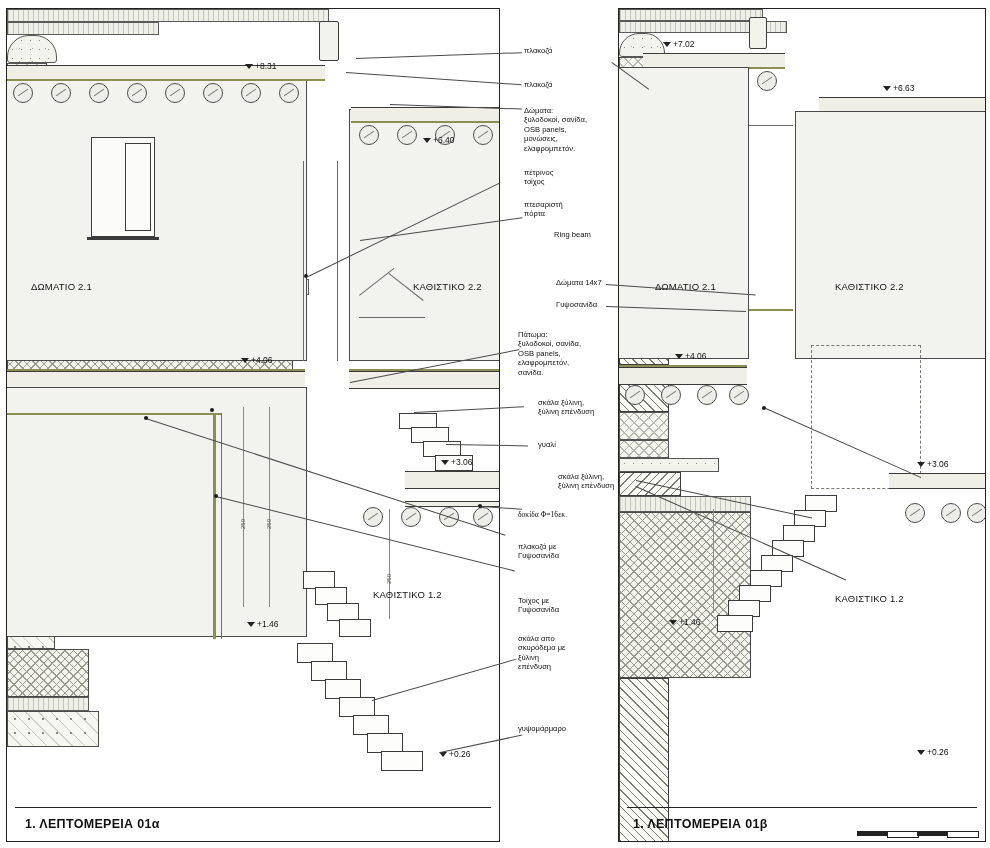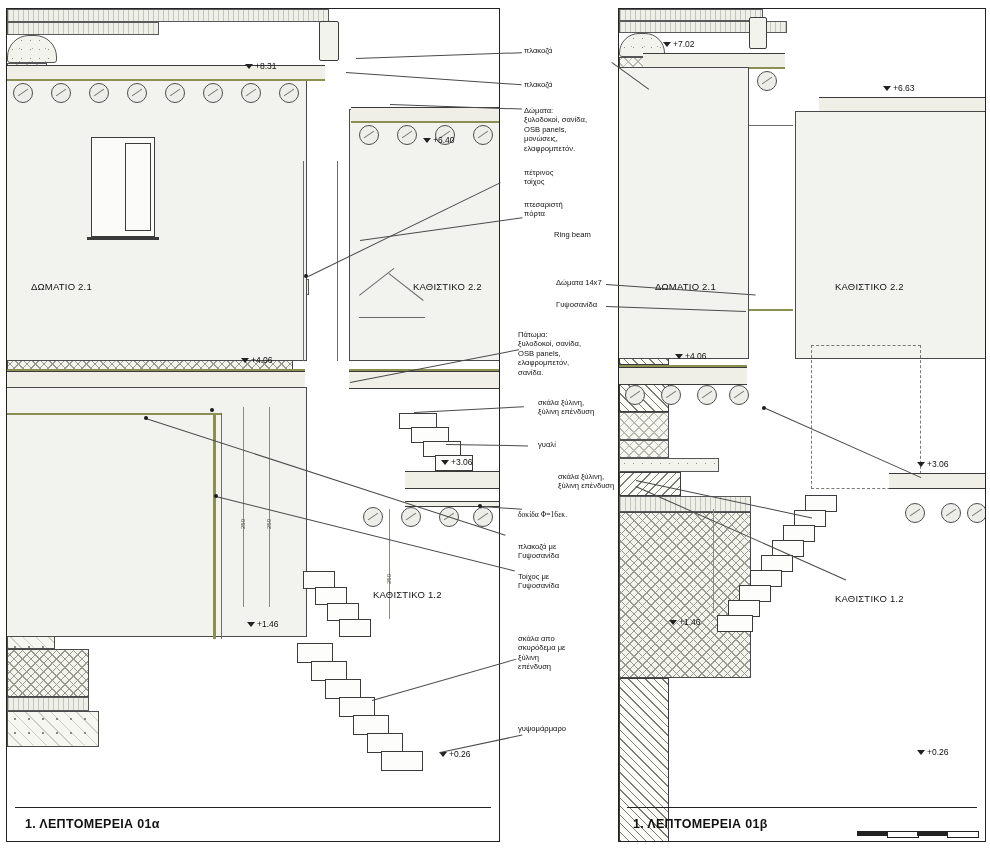--- a/index.html
+++ b/index.html
@@ -217,21 +217,21 @@
 ξυλοδοκοί, σανίδα,
 OSB panels,
 ελαφρομπετόν,
 σανίδα.</div>
   <div class="note" style="left:538px;top:398px;">σκάλα ξύλινη,
 ξύλινη επένδυση</div>
   <div class="note" style="left:538px;top:440px;">γυαλί</div>
   <div class="note" style="left:518px;top:510px;font-family:Liberation Serif, serif;">δοκίδα Φ=16εκ.</div>
   <div class="note" style="left:518px;top:542px;">πλακοζά με
 Γυψοσανίδα</div>
-  <div class="note" style="left:518px;top:572px;">Τοίχος με
+  <div class="note" style="left:518px;top:596px;">Τοίχος με
 Γυψοσανίδα</div>
   <div class="note" style="left:518px;top:634px;">σκάλα απο
 σκυρόδεμα με
 ξύλινη
 επένδυση</div>
   <div class="note" style="left:518px;top:724px;">γυψομάρμαρο</div>
 
   <div class="leader" style="left:356px;top:58px;width:166px;transform:rotate(-2deg);"></div>
   <div class="leader" style="left:346px;top:72px;width:176px;transform:rotate(4deg);"></div>
   <div class="leader" style="left:390px;top:104px;width:132px;transform:rotate(2deg);"></div>

